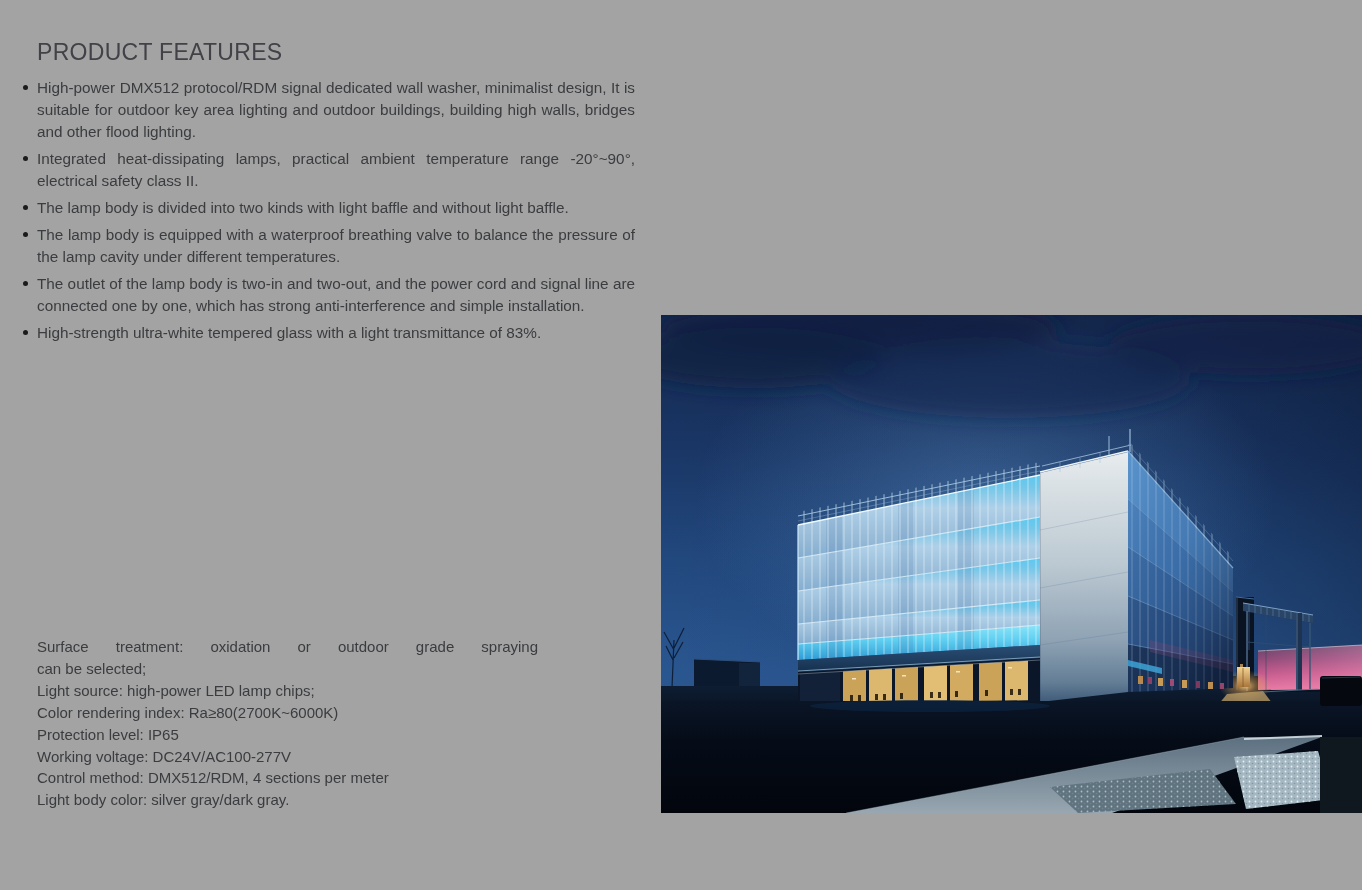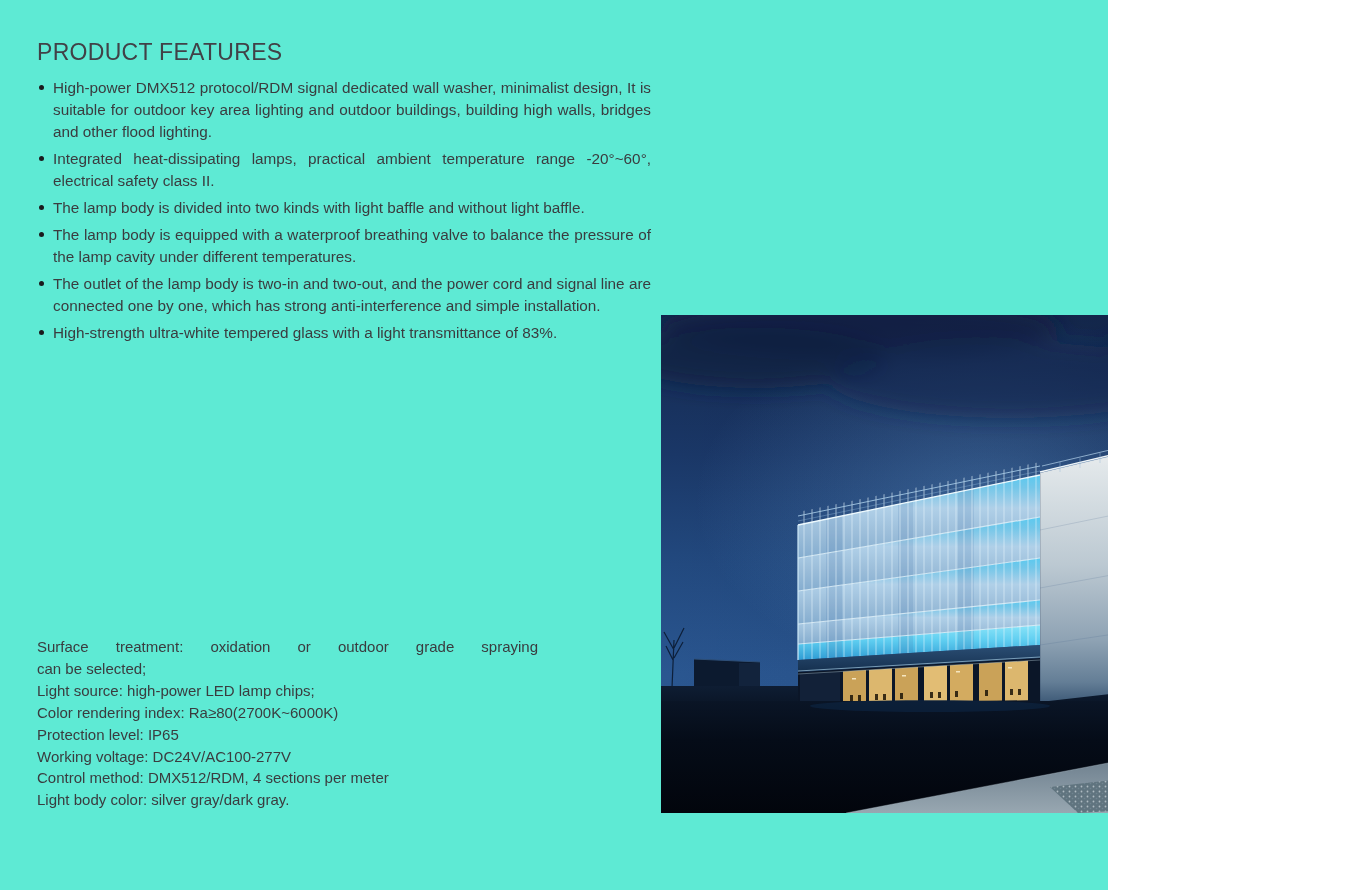--- a/index.html
+++ b/index.html
@@ -1,26 +1,26 @@
 <!DOCTYPE html>
 <html><head>
 <meta charset="utf-8">
 <style>
   html,body { margin:0; padding:0; background:#ffffff; }
   body { font-family:"Liberation Sans", sans-serif; }
-  .canvas { position:relative; width:1108px; height:890px; background:#5eead4; overflow:hidden;text-decoration:underline; }
+  .canvas { position:relative; width:1362px; height:890px; background:#a3a3a3; overflow:hidden;text-decoration:underline; }
 
   .page-title {
     position:absolute; left:37px; top:39px;
     font-size:23px; line-height:26px; font-weight:400;
     color:#414147; letter-spacing:0.3px; margin:0;
   }
 
   ul.features {
-    position:absolute; left:38px; top:77px; width:613px;
+    position:absolute; left:22px; top:77px; width:613px;
     margin:0; padding:0; list-style:none;
   }
   ul.features li {
     position:relative; padding-left:15px; margin-bottom:5.5px;
     font-size:15.3px; line-height:21.8px; color:#3a3c3f;
     text-align:justify;
   }
   ul.features li::before {
     content:""; position:absolute; left:1px; top:8px;
     width:5px; height:5px; border-radius:50%; background:#1a1b1d;
@@ -43,21 +43,21 @@
 </style>
 </head>
 <body>
 
 <div class="canvas">
 
   <h1 class="page-title">PRODUCT FEATURES</h1>
 
   <ul class="features">
     <li>High-power DMX512 protocol/RDM signal dedicated wall washer, minimalist design, It is suitable for outdoor key area lighting and outdoor buildings, building high walls, bridges and other flood lighting.</li>
-    <li>Integrated heat-dissipating lamps, practical ambient temperature range -20°~60°, electrical safety class II.</li>
+    <li>Integrated heat-dissipating lamps, practical ambient temperature range -20°~90°, electrical safety class II.</li>
     <li>The lamp body is divided into two kinds with light baffle and without light baffle.</li>
     <li>The lamp body is equipped with a waterproof breathing valve to balance the pressure of the lamp cavity under different temperatures.</li>
     <li>The outlet of the lamp body is two-in and two-out, and the power cord and signal line are connected one by one, which has strong anti-interference and simple installation.</li>
     <li>High-strength ultra-white tempered glass with a light transmittance of 83%.</li>
   </ul>
 
   <div class="specs">
     <div class="spec-line justified">Surface treatment: oxidation or outdoor grade spraying</div>
     <div class="spec-line">can be selected;</div>
     <div class="spec-line">Light source: high-power LED lamp chips;</div>

